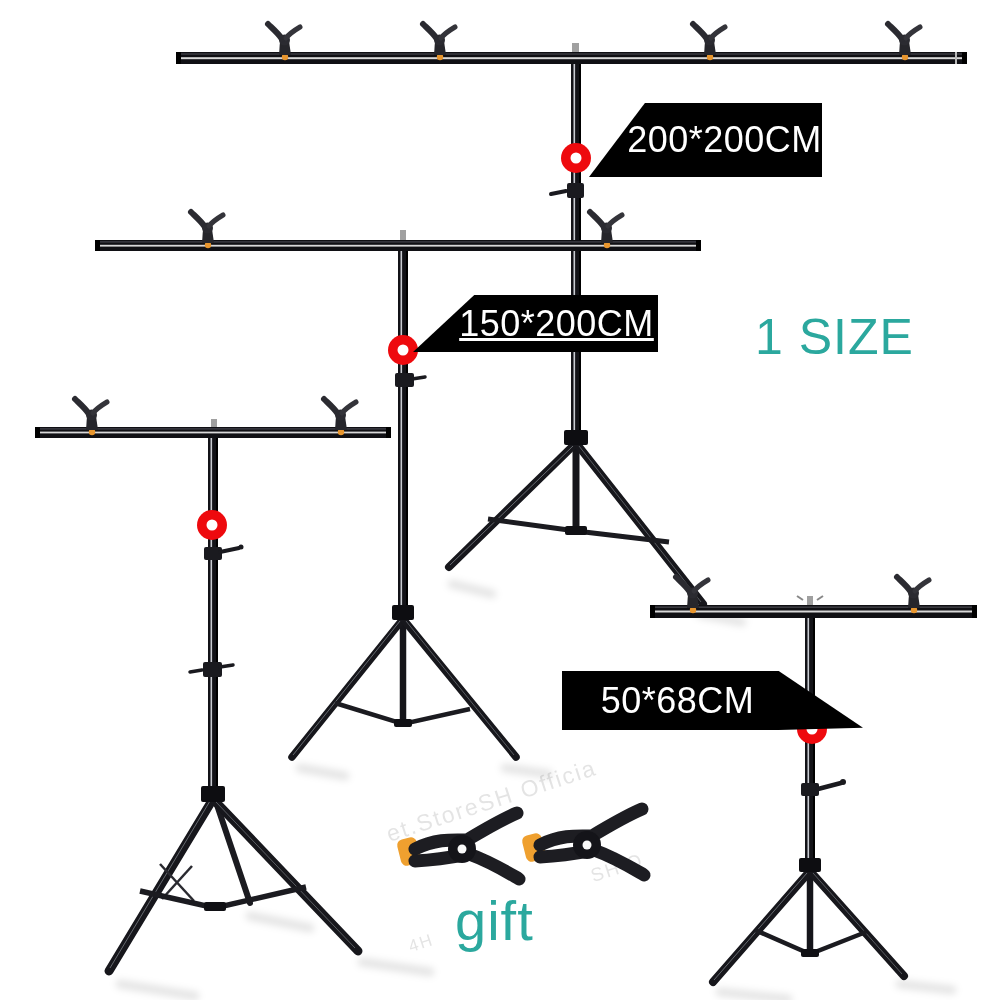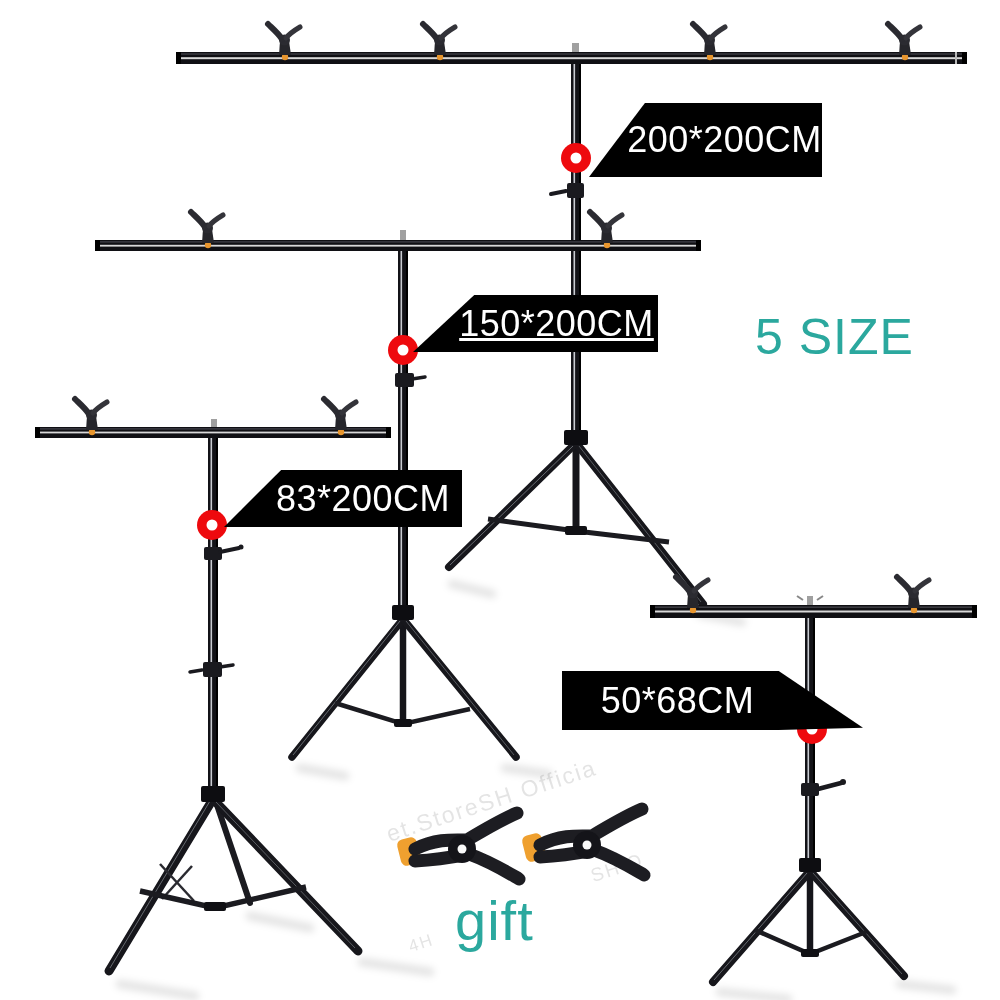--- a/index.html
+++ b/index.html
@@ -242,19 +242,18 @@
       </g>
       <g>
         <circle cx="812" cy="729" r="15" fill="#ee0a0e"></circle>
           <circle cx="812" cy="729" r="5.5" fill="#fff"></circle>
       </g>
     </g>
   </svg>
 
   <div class="flag" id="flag-200">200*200CM</div>
   <div class="flag" id="flag-150">150*200CM</div>
-  <div class="flag" id="flag-83">83*200CM</div>
   <div class="flag" id="flag-50">50*68CM</div>
 
-  <div class="teal" id="size-count">5 SIZE</div>
+  <div class="teal" id="size-count">1 SIZE</div>
   <div class="teal" id="gift-label">gift</div>
 
 </div>
 
 </body></html>

